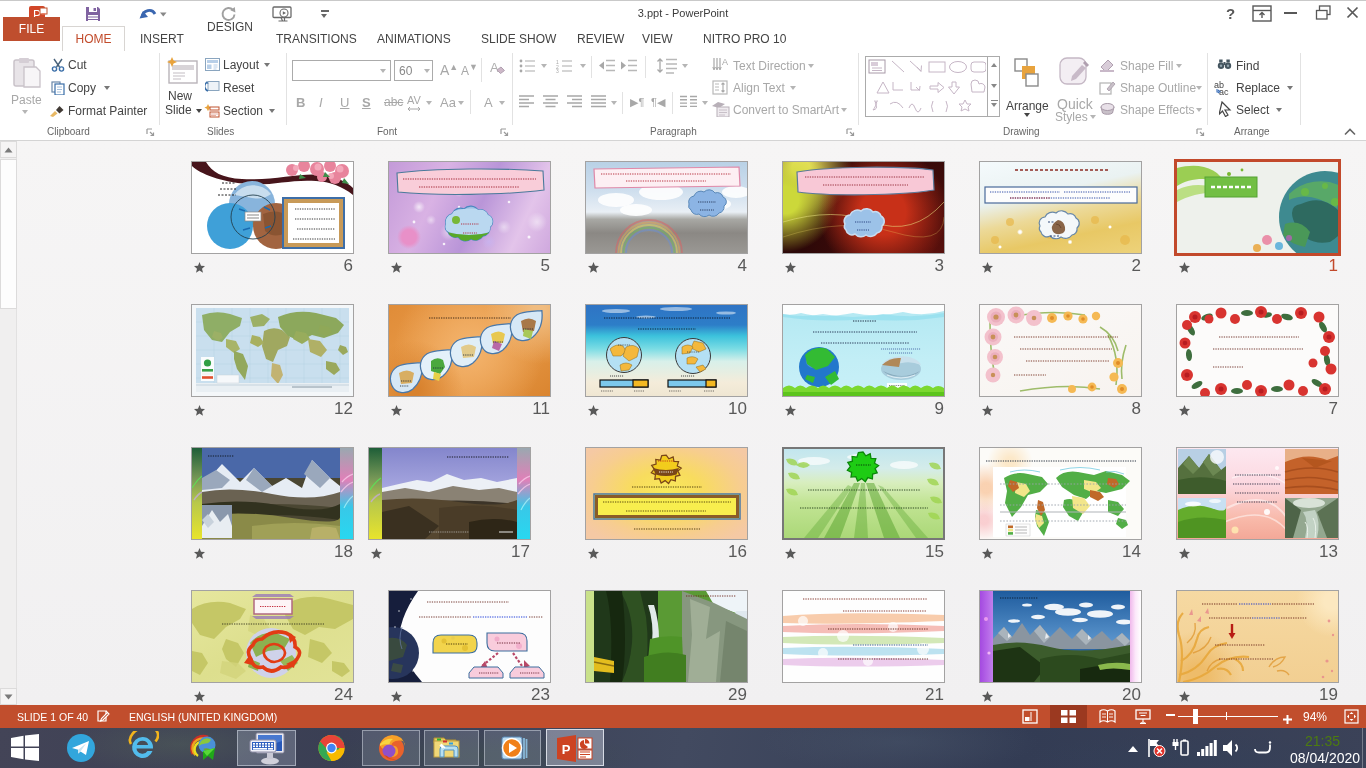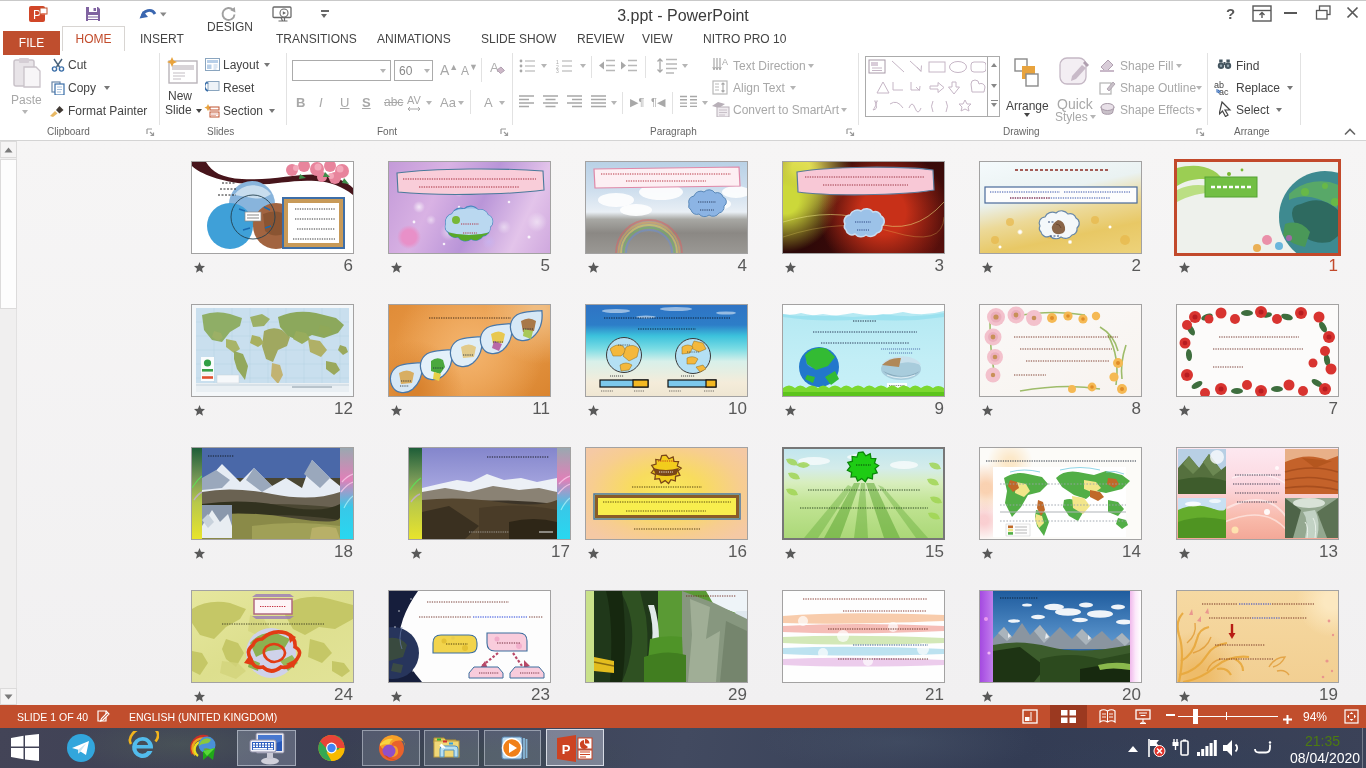--- a/index.html
+++ b/index.html
@@ -12,21 +12,21 @@
 .dis{color:#a8a8a8}
 .sep{position:absolute;width:1px;background:#e2e2e2;top:53px;height:72px}
 .cell{position:absolute;width:163px;height:120px}
 .thumb{position:absolute;left:0;top:0;width:163px;height:93px;border:1px solid #a3a2a2;background:#fff;overflow:hidden}
 .star{position:absolute;top:98px;left:3px}
 .num{position:absolute;top:95px;right:1px;font-size:17px;color:#595959}
 </style></head><body>
 <div id="screen">
 
 <div class="a" style="left:0;top:0;width:1366px;height:27px;background:#fff;border-top:1px solid #c9c9c9"></div>
-<div class="a" style="left:683px;top:7px;transform:translateX(-50%);font-size:16px;color:#3b3b3b">3.ppt - PowerPoint</div>
+<div class="a" style="left:683px;top:7px;transform:translateX(-50%);font-size:11px;color:#3b3b3b">3.ppt - PowerPoint</div>
 
 <svg class="a" style="left:29px;top:5px" width="19" height="18" viewBox="0 0 19 18">
       <rect x="0" y="1" width="16" height="16" rx="2" fill="#d14628"></rect>
       <text x="8" y="13.5" font-size="12" fill="#fff" text-anchor="middle" font-family="Liberation Sans">P</text>
       <rect x="11" y="3" width="7" height="6" fill="#fff" stroke="#c0532f"></rect>
       <path d="M12.5 8h4v1.5h-4z" fill="#e8836a"></path>
     </svg>
 <svg class="a" style="left:85px;top:6px" width="16" height="16" viewBox="0 0 16 16">
       <path d="M1 1h12l2 2v12H1z" fill="#8063a1"></path>
       <rect x="4" y="1" width="8" height="5" fill="#fff"></rect>
@@ -62,21 +62,21 @@
 <div class="a" style="left:1284px;top:12px;width:13px;height:2px;background:#585858"></div>
 <svg class="a" style="left:1315px;top:5px" width="16" height="16" viewBox="0 0 16 16">
       <rect x="4.5" y="1" width="10.5" height="8.5" fill="none" stroke="#585858" stroke-width="1.3"></rect>
       <rect x="1.5" y="5.5" width="10.5" height="8.5" fill="#fff" stroke="#585858" stroke-width="1.3"></rect>
     </svg>
 <svg class="a" style="left:1346px;top:6px" width="13" height="13" viewBox="0 0 13 13">
       <path d="M1.5 1.5 L11.5 11.5 M11.5 1.5 L1.5 11.5" stroke="#585858" stroke-width="1.7"></path>
     </svg>
 
 <div class="a" style="left:0;top:27px;width:1366px;height:24px;background:#fff"></div>
-<div class="a" style="left:3px;top:31px;width:57px;height:24px;background:#bf4e2e;color:#fff;font-size:12px;text-align:center;line-height:24px">FILE</div>
+<div class="a" style="left:3px;top:17px;width:57px;height:24px;background:#bf4e2e;color:#fff;font-size:12px;text-align:center;line-height:24px">FILE</div>
 <div class="a" style="left:62px;top:26px;width:63px;height:25px;background:#fff;border:1px solid #d8d5d2;border-bottom:none;color:#c24c2c;font-size:12px;text-align:center;line-height:24px">HOME</div>
 <div class="lbl" style="left:140px;top:32px">INSERT</div>
 <div class="lbl" style="left:207px;top:20px">DESIGN</div>
 <div class="lbl" style="left:276px;top:32px">TRANSITIONS</div>
 <div class="lbl" style="left:377px;top:32px">ANIMATIONS</div>
 <div class="lbl" style="left:481px;top:32px">SLIDE SHOW</div>
 <div class="lbl" style="left:577px;top:32px">REVIEW</div>
 <div class="lbl" style="left:642px;top:32px">VIEW</div>
 <div class="lbl" style="left:703px;top:32px">NITRO PRO 10</div>
 <div class="lbl" style="left:1404px;top:31px">Sign in</div>
@@ -907,21 +907,21 @@
 <path d="M152 60 q4 -8 9 -12" stroke="#a8f0f8" stroke-width="1.2" fill="none" opacity="0.8"></path>
 <path d="M16 8 h26" stroke="#101820" stroke-width="0.95" stroke-dasharray="1.3 1.1"></path>
 </svg>
         </div>
 <div class="star"><svg width="11" height="11" viewBox="0 0 11 11">
             <path d="M5.5 0 L7 3.8 11 4.1 8 6.7 9 10.8 5.5 8.6 2 10.8 3 6.7 0 4.1 4 3.8z" fill="#595959"></path>
           </svg></div>
         <div class="num">18</div>
       </div>
 
-<div class="cell" style="left:408px;top:447px">
+<div class="cell" style="left:368px;top:447px">
         <div class="thumb">
 <svg class="a" style="left:0;top:0" width="161" height="91" viewBox="0 0 161 91">
 <defs>
               <linearGradient id="s17sky" x1="0" y1="0" x2="0" y2="1">
                 <stop offset="0" stop-color="#8486cc"></stop>
                 <stop offset="1" stop-color="#a8a8e0"></stop>
               </linearGradient>
             </defs>
 <rect width="161" height="91" fill="#3c3428"></rect>
 <rect x="13" y="0" width="135" height="42" fill="url(#s17sky)"></rect>

